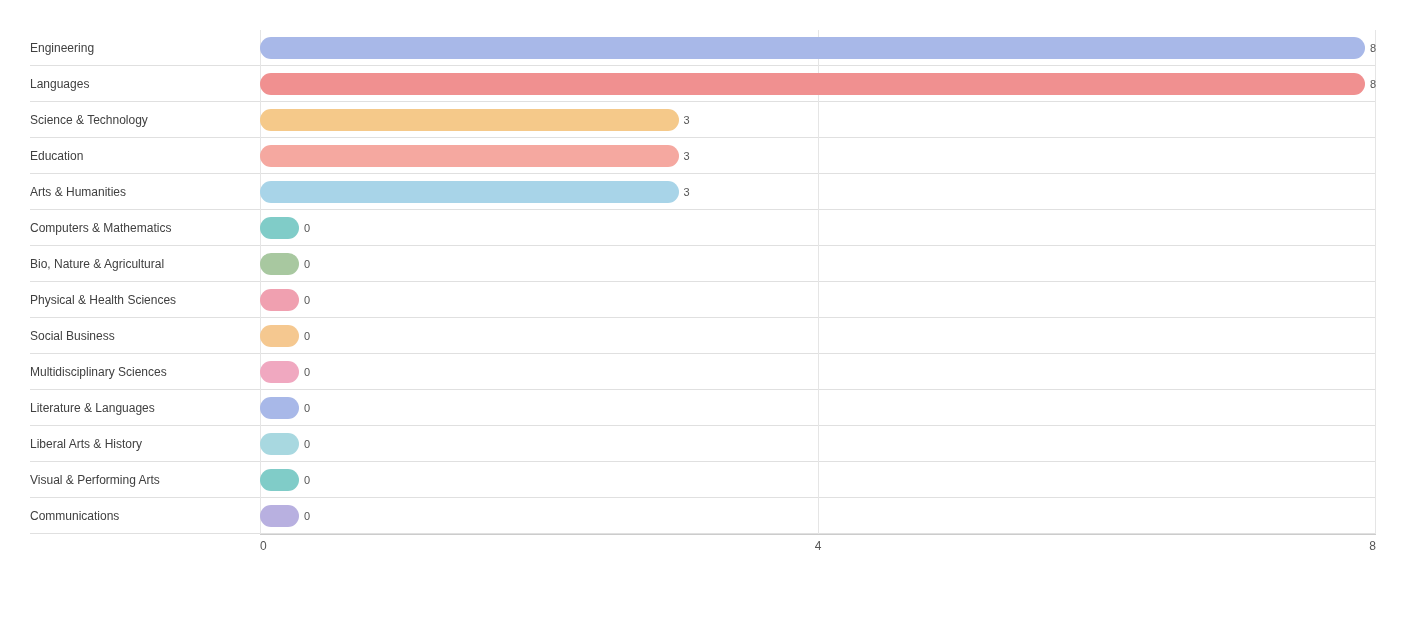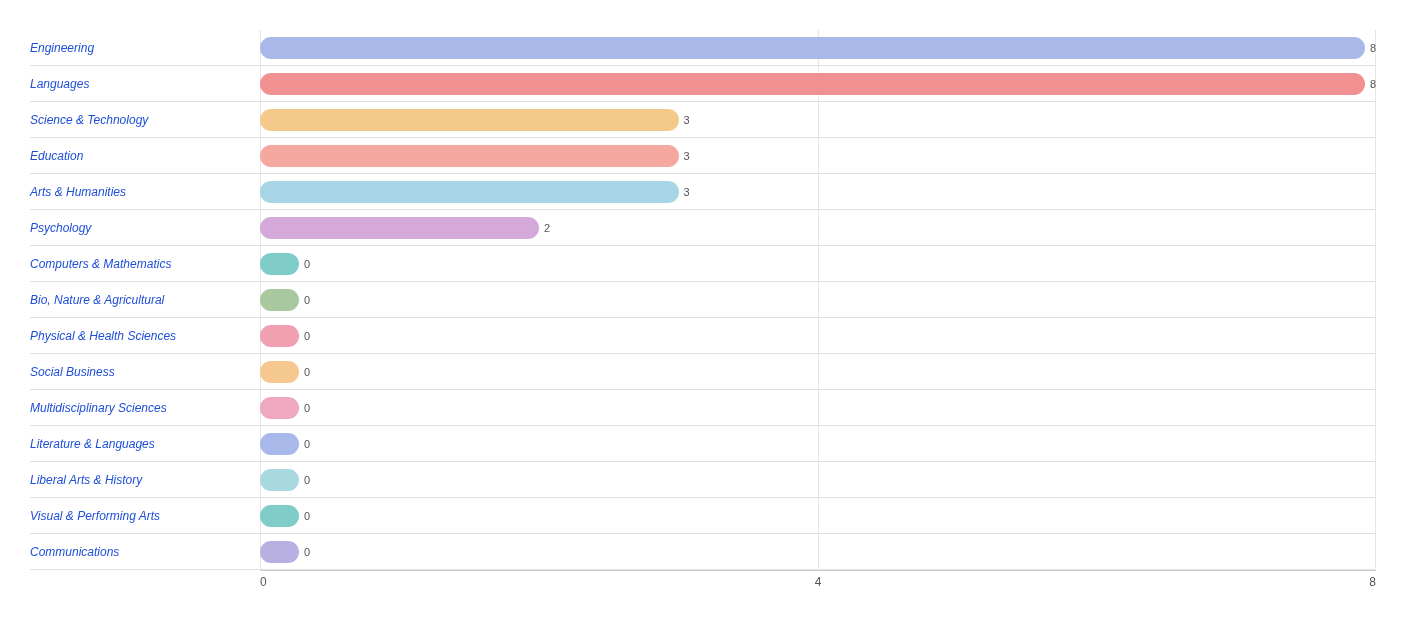--- a/index.html
+++ b/index.html
@@ -32,24 +32,23 @@
       display: flex;
       align-items: center;
       border-bottom: 1px solid #e0e0e0;
       padding: 3px 0;
       min-height: 36px;
     }
     .bar-label {
       width: 230px;
       min-width: 230px;
       font-size: 12px;
-      color: #1d4ed8;
+      color: #404040;
       padding-right: 6px;
       text-align: left;
-      font-style: italic;
     }
     .bar-container {
       flex: 1;
       position: relative;
       height: 22px;
       display: flex;
       align-items: center;
     }
     .bar {
       height: 22px;
@@ -144,27 +143,20 @@
           </div>
         </div>
         <div class="bar-row">
           <div class="bar-label">Arts &amp; Humanities</div>
           <div class="bar-container">
             <div class="bar" style="width: 37.5%; background-color: rgb(168, 212, 232);"></div>
             <span class="bar-value">3</span>
           </div>
         </div>
         <div class="bar-row">
-          <div class="bar-label">Psychology</div>
-          <div class="bar-container">
-            <div class="bar" style="width: 25%; background-color: rgb(212, 168, 216);"></div>
-            <span class="bar-value">2</span>
-          </div>
-        </div>
-        <div class="bar-row">
           <div class="bar-label">Computers &amp; Mathematics</div>
           <div class="bar-container">
             <div class="bar" style="width: 3.5%; background-color: rgb(128, 204, 200);"></div>
             <span class="bar-value">0</span>
           </div>
         </div>
         <div class="bar-row">
           <div class="bar-label">Bio, Nature &amp; Agricultural</div>
           <div class="bar-container">
             <div class="bar" style="width: 3.5%; background-color: rgb(168, 200, 160);"></div>

